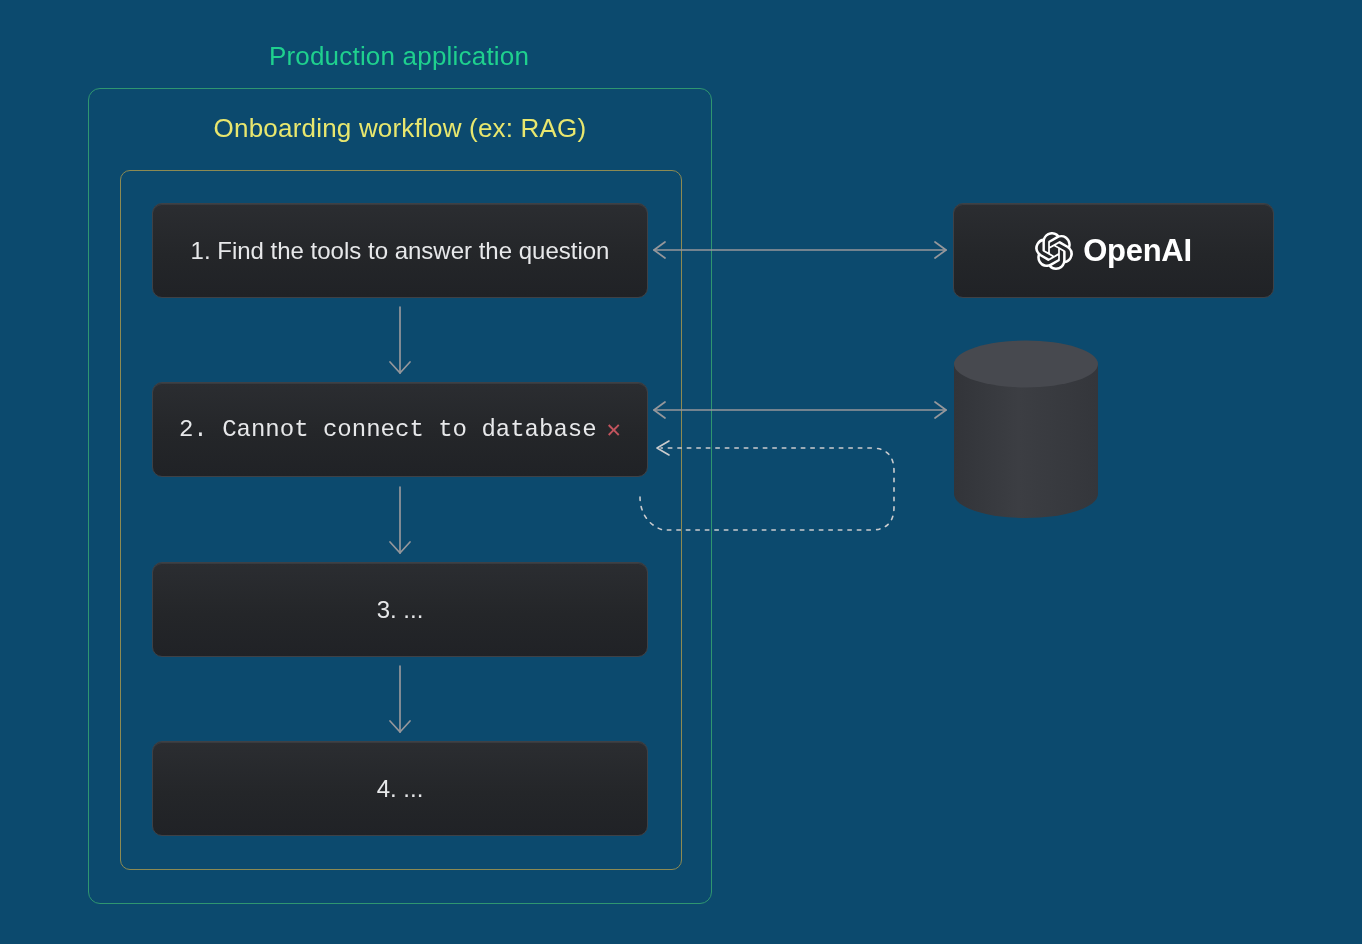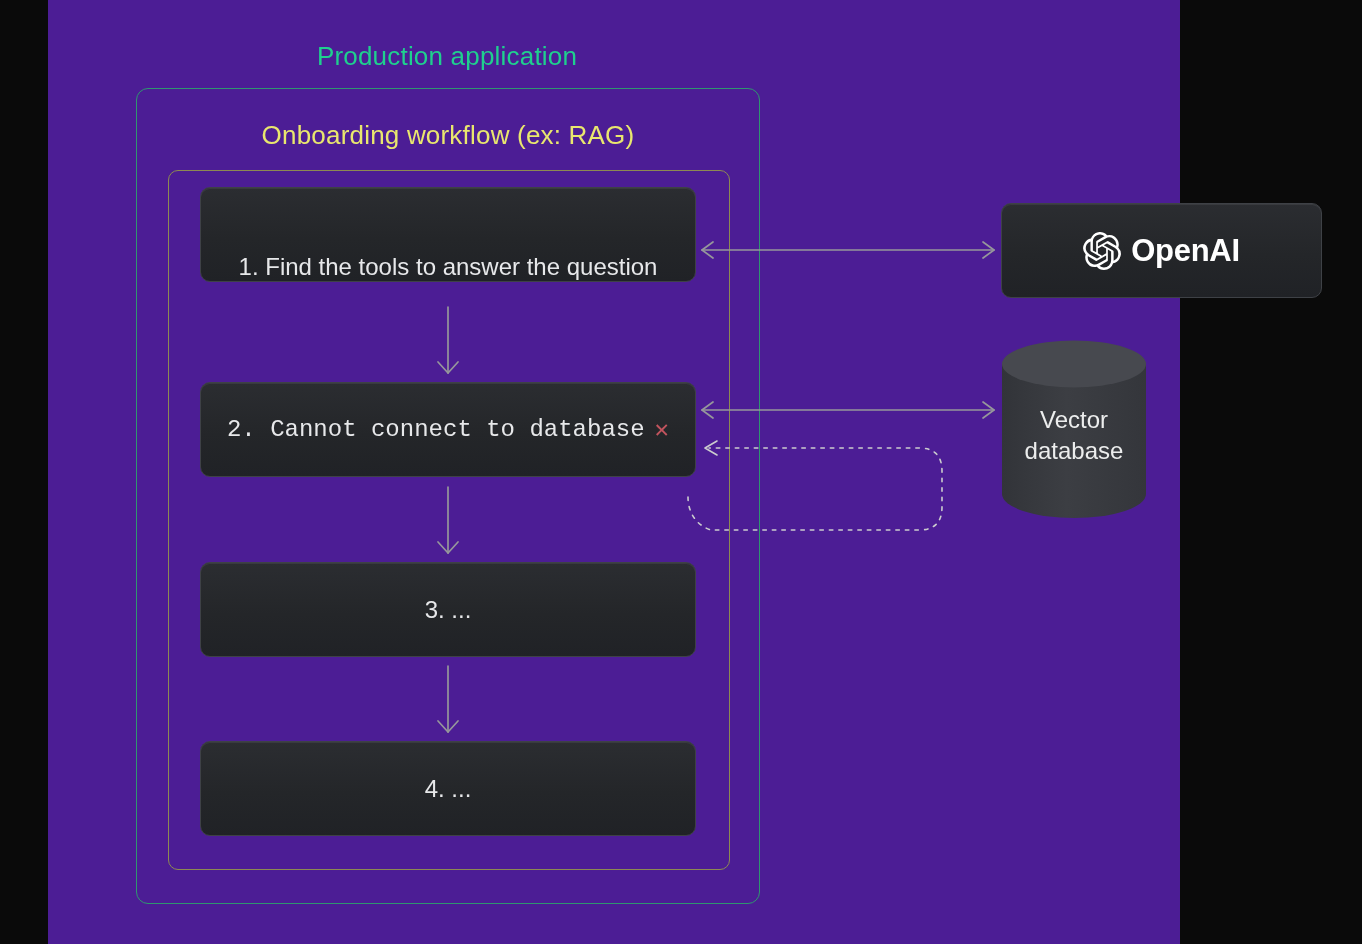--- a/index.html
+++ b/index.html
@@ -4,38 +4,37 @@
 <style>
   html, body {
     margin: 0;
     padding: 0;
     background: #0a0a0a;
     overflow: hidden;
     font-family: "Liberation Sans", "DejaVu Sans", sans-serif;
   }
   #canvas {
     position: relative;
-    width: 1132px;
+    width: 1362px;
     height: 944px;
-    background: #4c1d95;
-    margin-left: 48px;
+    background: #0c4a6e;
   }
   .group-title {
     position: absolute;
     text-align: center;
     font-size: 26px;
     font-weight: 400;
     letter-spacing: 0.2px;
   }
   #outer-title {
     left: 88px; top: 41px; width: 622px;
     color: #1fd08e;
   }
   #inner-title {
-    left: 120px; top: 120px; width: 560px;
+    left: 120px; top: 113px; width: 560px;
     color: #e9e76e;
   }
   .group-frame {
     position: absolute;
     border-radius: 12px;
     background: transparent;
   }
   #outer-frame {
     left: 88px; top: 88px; width: 622px; height: 814px;
     border: 1px solid #2f9670;
@@ -52,21 +51,21 @@
     background: linear-gradient(180deg, #2b2d31 0%, #242629 55%, #202226 100%);
     border: 1px solid #3e4146;
     box-shadow: inset 0 1px 0 rgba(255,255,255,0.07);
     display: flex;
     align-items: center;
     justify-content: center;
     color: #e7e8ea;
     font-size: 24px;
   }
   .step-node { left: 152px; width: 496px; height: 95px; }
-  #step-1 { top: 187px; align-items: flex-end; }
+  #step-1 { top: 203px; }
   #step-2 { top: 382px; font-family: Liberation Mono, monospace; }
   #step-3 { top: 562px; }
   #step-4 { top: 741px; }
   .error-x {
     color: #c2545e;
     font-size: 24px;
     font-weight: 700;
     margin-left: 10px;
   }
   #openai-node {
@@ -162,21 +161,20 @@
     <defs>
       <linearGradient id="cylBody" x1="0" y1="0" x2="1" y2="0">
         <stop offset="0" stop-color="#323439"></stop>
         <stop offset="0.45" stop-color="#3c3e43"></stop>
         <stop offset="1" stop-color="#34363b"></stop>
       </linearGradient>
     </defs>
     <path d="M1 25 L1 155 A72 24 0 0 0 145 155 L145 25 Z" fill="url(#cylBody)"></path>
     <ellipse cx="73" cy="25" rx="72" ry="23.5" fill="#47494f"></ellipse>
   </svg>
-  <div id="vector-db-label">Vector database</div>
 
   <svg id="arrow-layer" width="1362" height="944" viewBox="0 0 1362 944" aria-hidden="true">
 
     <g>
       <line class="arrow-stroke" x1="400" y1="307" x2="400" y2="373"></line>
       <polyline class="arrow-stroke" points="390,362 400,373 410,362"></polyline>
     </g>
 
     <g>
       <line class="arrow-stroke" x1="400" y1="487" x2="400" y2="553"></line>

